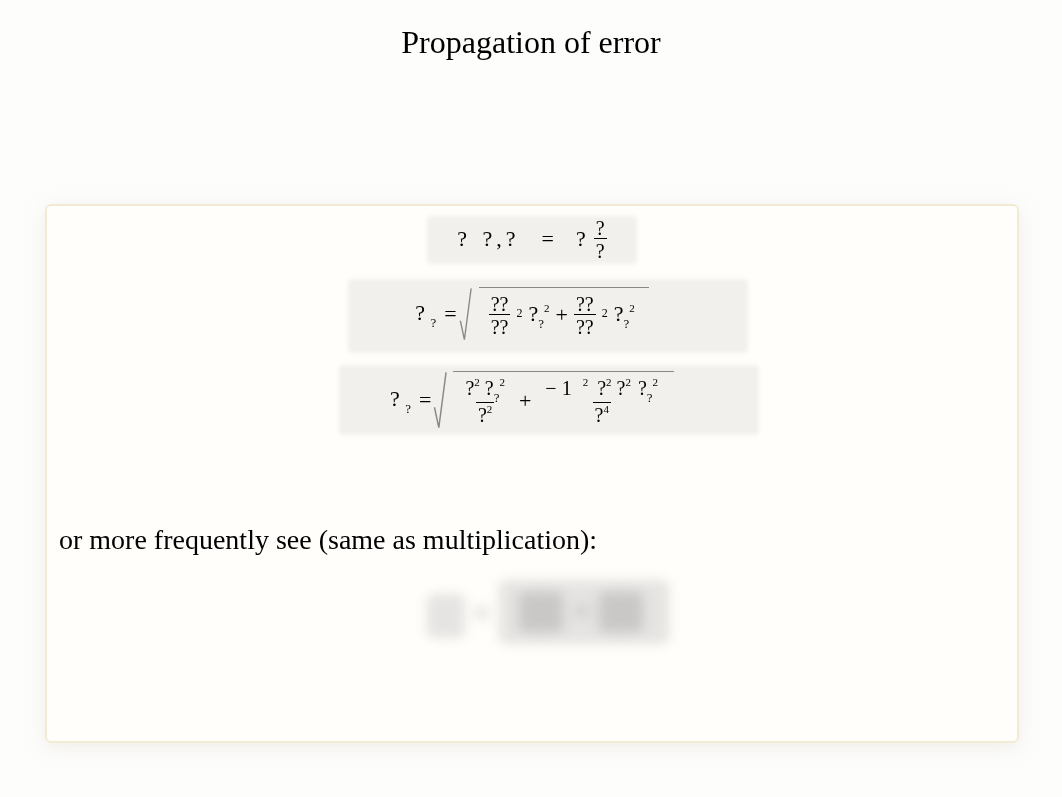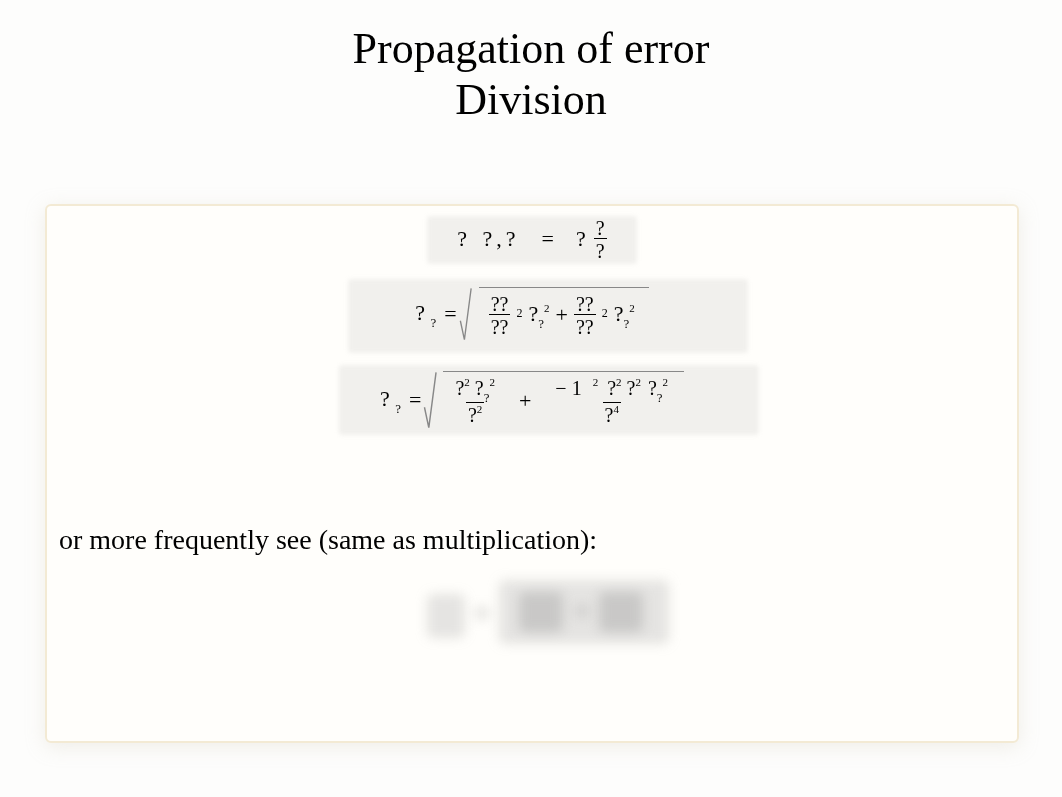--- a/index.html
+++ b/index.html
@@ -12,21 +12,21 @@
     color: #000;
     overflow: hidden;
   }
   .slide {
     position: relative;
     width: 1062px;
     height: 797px;
   }
   .title {
     text-align: center;
-    font-size: 44px;
+    font-size: 32px;
     line-height: 1.15;
     margin-top: 24px;
     font-weight: 400;
   }
   .content-box {
     position: absolute;
     left: 45px;
     top: 180px;
     width: 970px;
     height: 535px;
@@ -105,21 +105,20 @@
     border-radius: 6px;
   }
 </style>
 </head>
 <body>
 
 <div class="slide">
 
   <div class="title">
     <div>Propagation of error</div>
-    <div>Division</div>
   </div>
 
   <div class="content-box">
 
     <div class="eq-area">
 
       <div class="eq-line">
         <span class="blur-block" style="position:absolute; left:50%; transform:translateX(-50%); top:-2px; width:210px; height:48px;"></span>
         <span class="inline" style="position:relative;">
           <span>?</span>
@@ -186,21 +185,21 @@
             <span>?</span>
             <span class="sub">?</span>
           </span>
           <span>=</span>
           <span class="radical">
             <span class="root-sign">
               <svg viewBox="0 0 20 80" preserveAspectRatio="none">
                   <path d="M2 50 L8 78 L18 2" fill="none" stroke="#888" stroke-width="2"></path>
                 </svg>
             </span>
-            <span class="overline inline" style="gap:22px;">
+            <span class="overline inline" style="gap:12px;">
               <span class="frac">
                 <span class="num">
                   <span>?</span><span class="ssup">2</span>
                   <span>?</span><span class="sub">?</span><span class="ssup">2</span>
                 </span>
                 <span class="den">
                   <span>?</span><span class="ssup">2</span>
                 </span>
               </span>
               <span>+</span>

